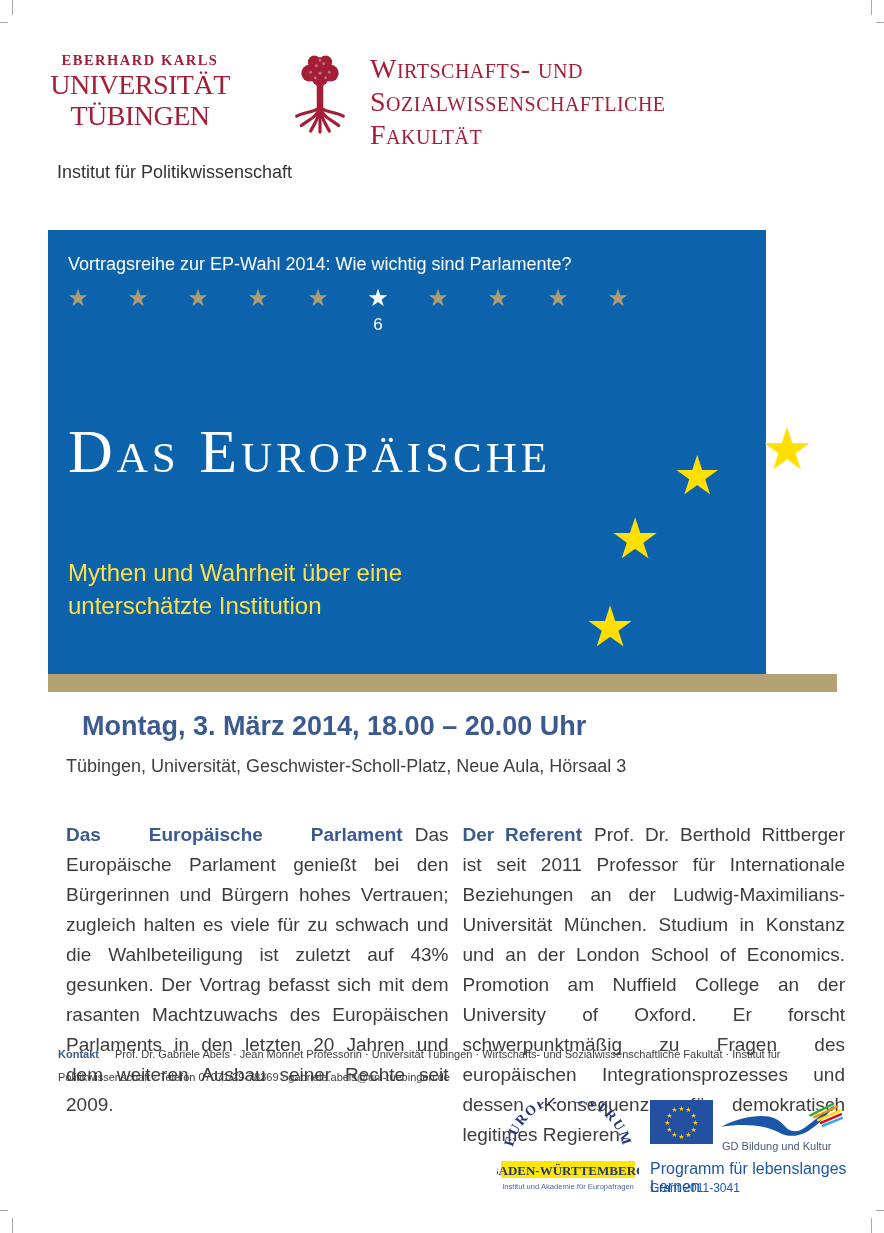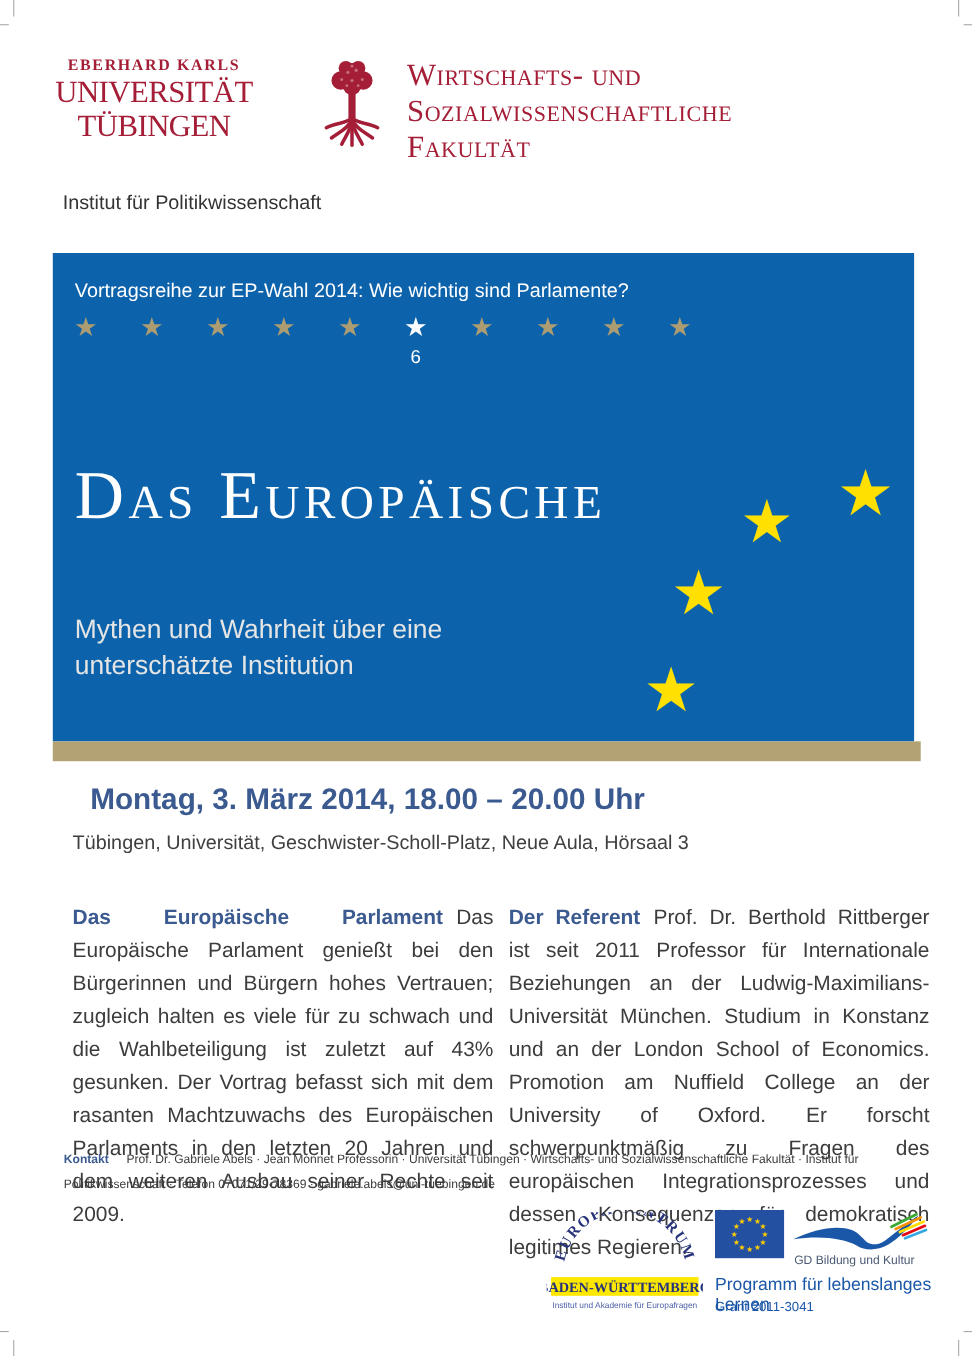--- a/index.html
+++ b/index.html
@@ -12,35 +12,35 @@
   
   .wordmark { position:absolute; left:50px; top:52px; width:180px; text-align:center;
               color:#A51E37; font-family:"Liberation Serif", serif; }
   .wordmark .wm-small { font-size:14.5px; letter-spacing:1.5px; line-height:17px; font-weight:bold; }
   .wordmark .wm-big   { font-size:28px; letter-spacing:-0.5px; line-height:31px; font-weight:normal; }
   .tree { position:absolute; left:292px; top:50px; }
   .faculty { position:absolute; left:370px; top:52px; color:#A51E37;
              font-family:"Liberation Serif", serif; font-variant:small-caps;
              font-size:28px; line-height:33px; letter-spacing:0.5px; }
   .institute { position:absolute; left:57px; top:158px; color:#333333;
-               font-size:18px; line-height:28px;margin-top:12px; }
-
-  
-  .hero { position:absolute; left:48px; top:230px; width:783px; height:444px; background:#0D63AB; }
+               font-size:18px; line-height:28px; }
+
+  
+  .hero { position:absolute; left:48px; top:230px; width:718px; height:444px; background:#0D63AB; }
   .hero-series { position:absolute; left:20px; top:24px; color:#ffffff; font-size:18px; }
   .hero-stars { position:absolute; left:0; top:56px; display:flex; }
   .star-cell { width:60px; text-align:center; font-size:24px; line-height:1;
                color:#AC9C72; position:relative; }
   .star-cell.active { color:#ffffff; }
   .star-num { position:absolute; left:0; top:30px; width:100%; text-align:center;
               font-size:17px; color:#ffffff; }
   .hero-title { position:absolute; left:20px; top:188px; color:#ffffff;
                 font-family:"Liberation Serif", serif; font-variant:small-caps;
                 font-weight:normal; font-size:62px; line-height:66px; letter-spacing:4px; }
-  .hero-subtitle { position:absolute; left:20px; top:326px; color:#e5e5e5;
+  .hero-subtitle { position:absolute; left:20px; top:326px; color:#fde047;
                    font-size:24px; line-height:33px; }
   .eu-star { position:absolute; color:#FFE000; line-height:1; }
   .eu-star.s1 { left:761px; top:420px; font-size:58px; }
   .eu-star.s2 { left:673px; top:448px; font-size:54px; }
   .eu-star.s3 { left:610px; top:511px; font-size:56px; }
   .eu-star.s4 { left:585px; top:599px; font-size:56px; }
 
   .stripe { position:absolute; left:48px; top:674px; width:789px; height:18px; background:#B2A274; }
 
   

